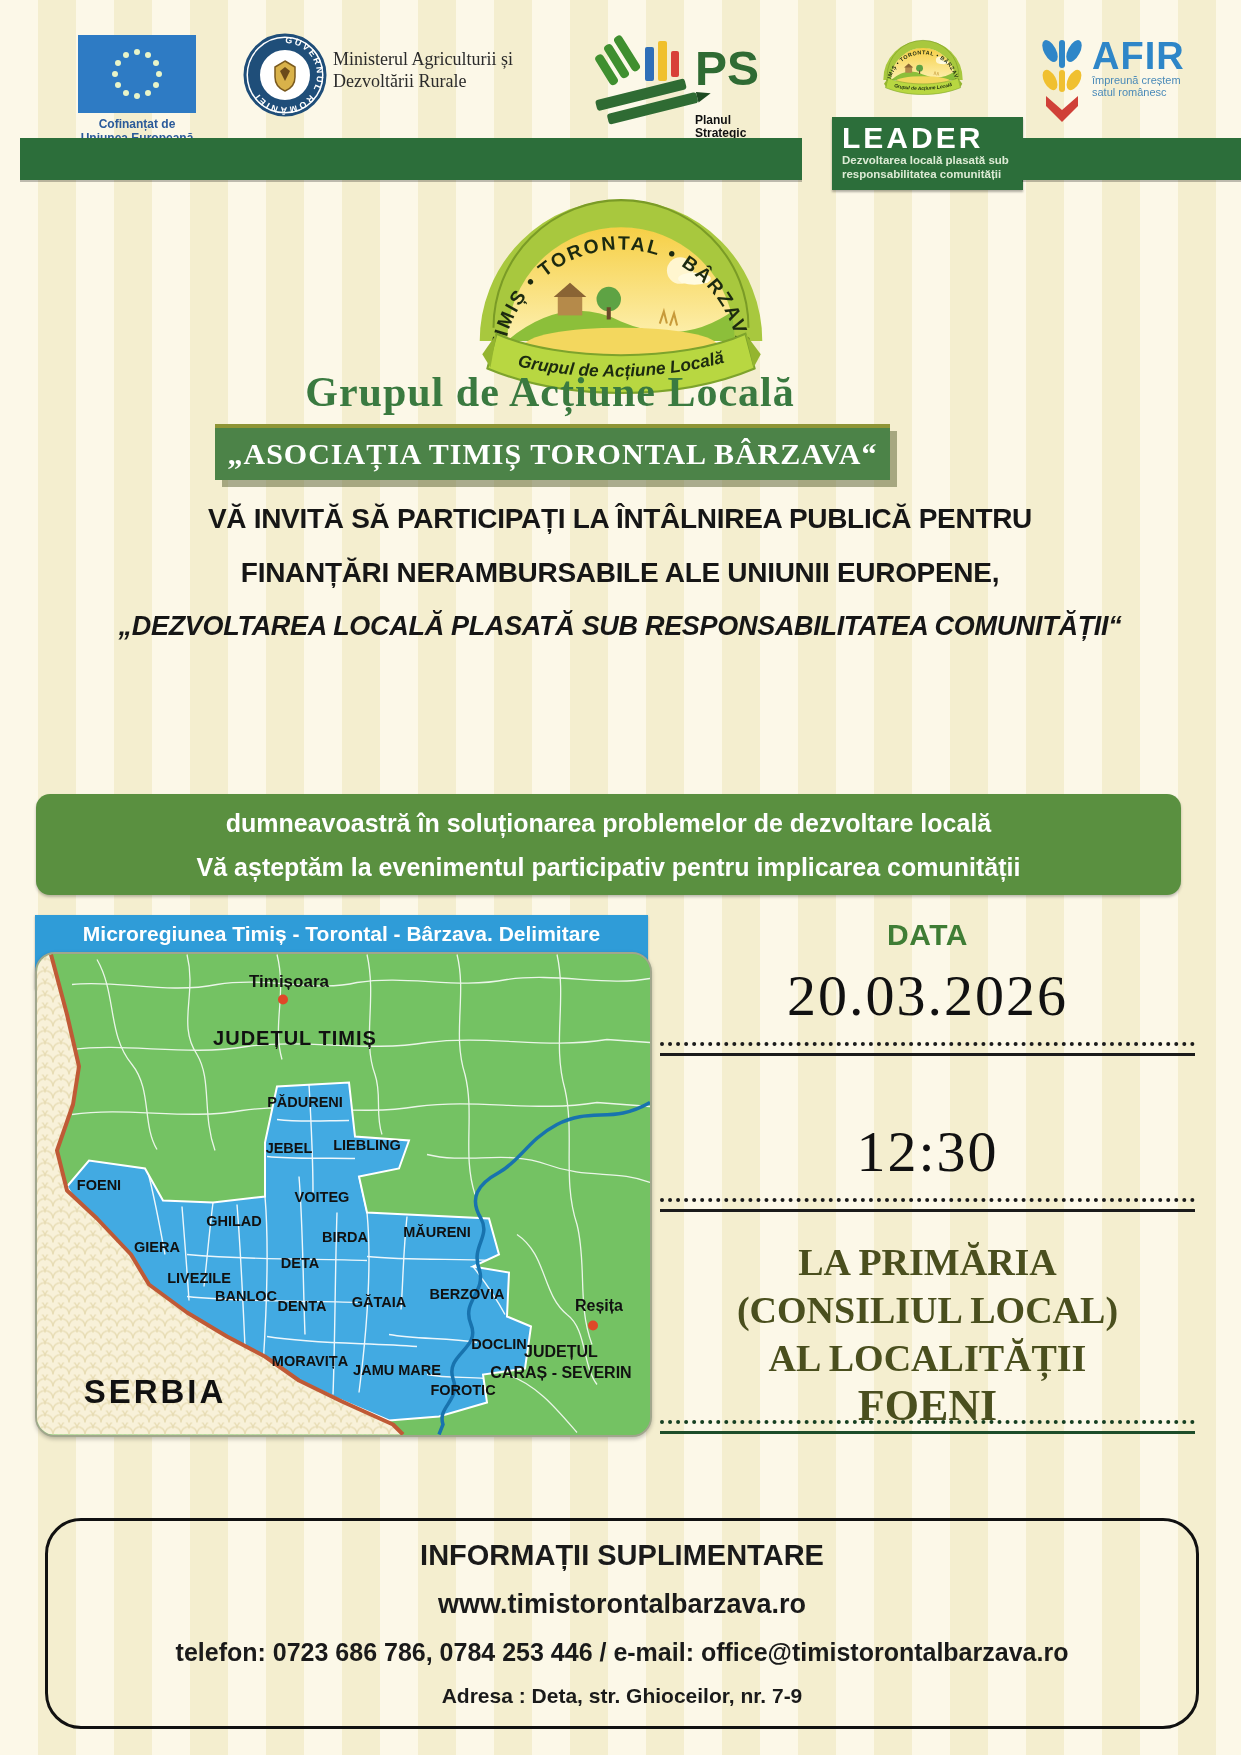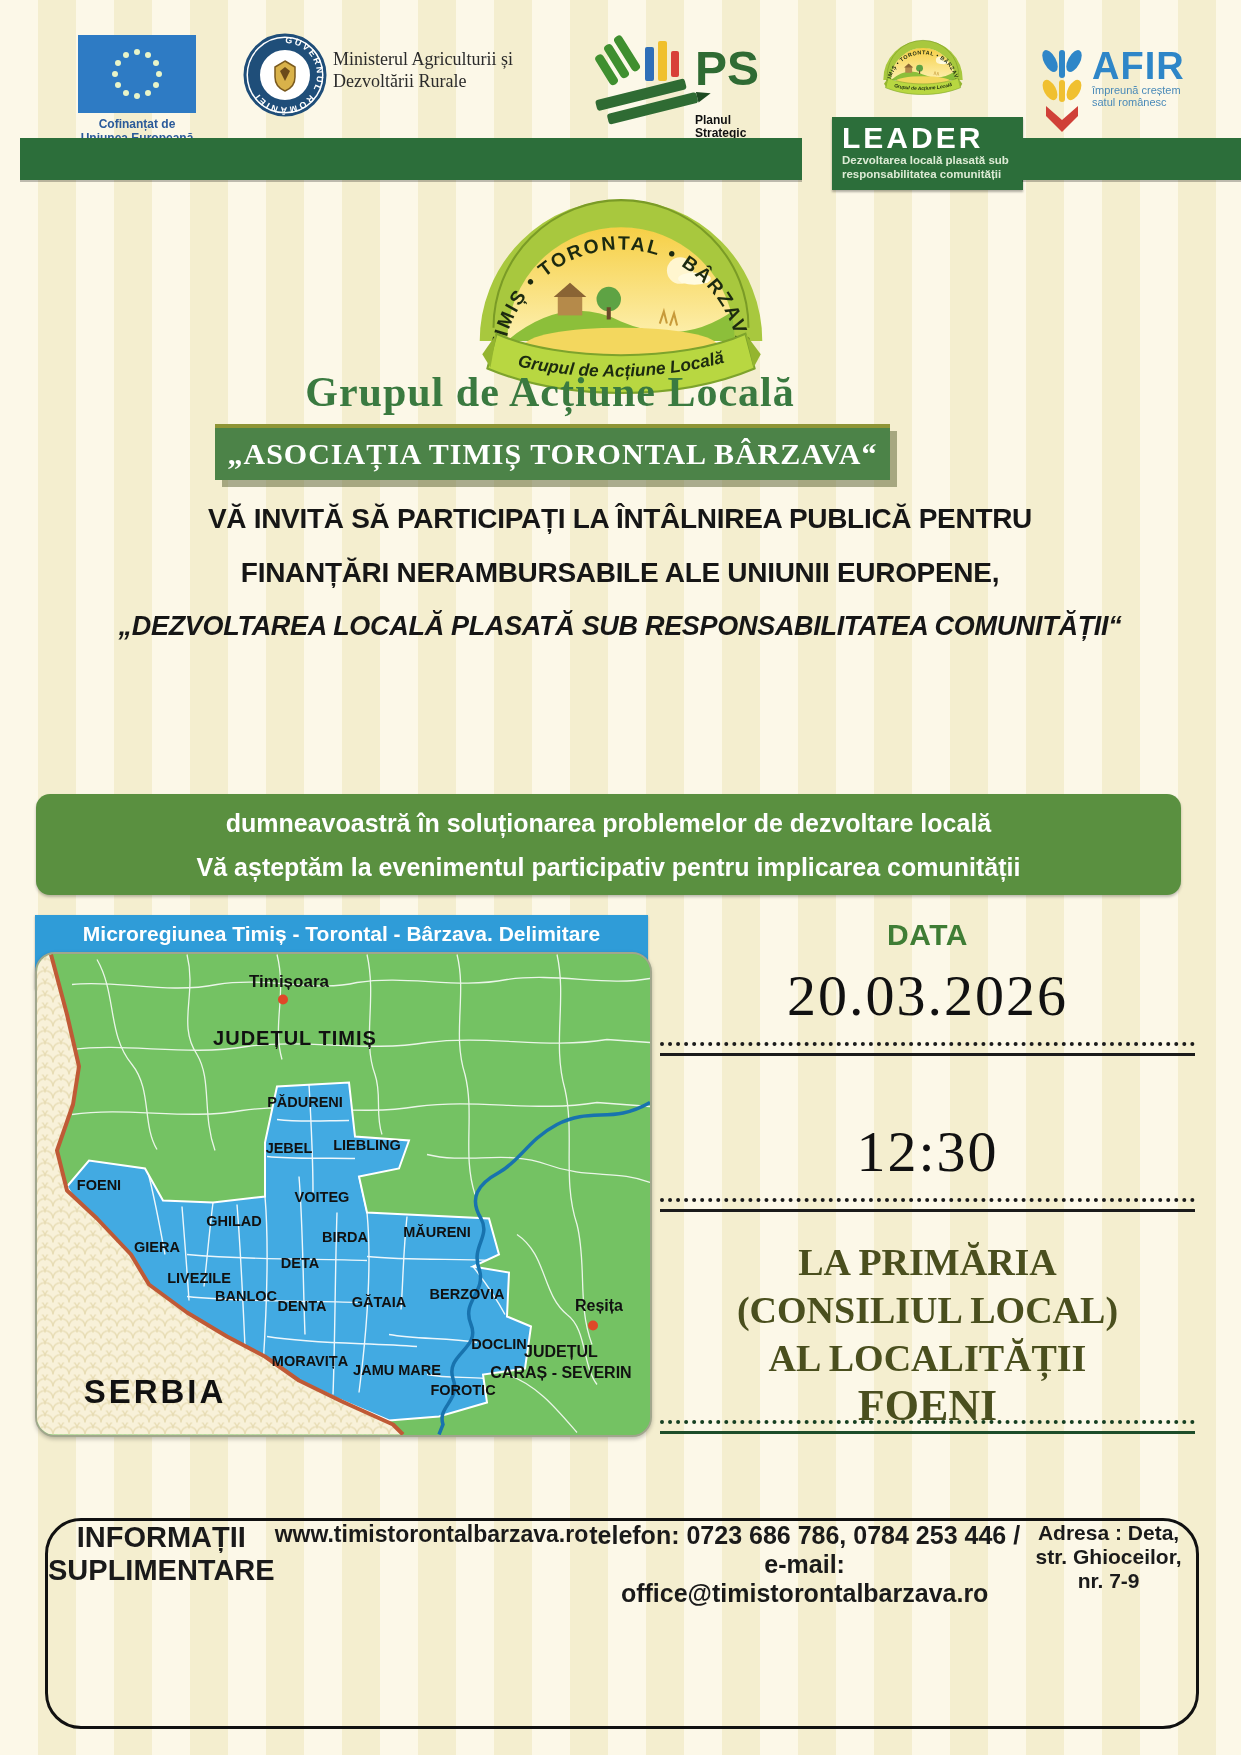--- a/index.html
+++ b/index.html
@@ -37,21 +37,21 @@
   .map-bar{background:#2f9cd8;color:#fff;font-weight:bold;font-size:21px;line-height:37px;text-align:center;box-shadow:0 1px 2px rgba(0,0,0,.3);}
   .map-frame{border-radius:20px;overflow:hidden;border:2px solid #a0a68c;box-shadow:0 2px 4px rgba(0,0,0,.25);background:#74c263;}
   
   .lbl-green{color:#3f7d35;font-weight:bold;font-size:30px;letter-spacing:.5px;}
   .big-serif{font-family:"Liberation Serif",serif;font-size:58px;color:#111;letter-spacing:2px;}
   .sep{height:7px;border-top:4px dotted #1b1b1b;border-bottom:3px solid #1b1b1b;}
   .sep.green{border-top-color:#163f22;border-bottom-color:#1d4d2a;}
   .loc{font-family:"Liberation Serif",serif;font-weight:bold;color:#4a4f1e;font-size:38px;line-height:48px;text-align:center;}
   .loc-big{font-size:44px;}
   
-  .info-box{border:3px solid #111;border-radius:36px;display:flex;flex-direction:row;justify-content:space-evenly;}
+  .info-box{border:3px solid #111;border-radius:36px;display:flex;flex-direction:column;justify-content:space-evenly;}
   .info-line{font-weight:bold;text-align:center;}
 </style>
 </head>
 <body>
 
 <div class="poster">
 
   <svg width="0" height="0" style="position:absolute" aria-hidden="true">
     <defs>
       <linearGradient id="sky" x1="0" y1="0" x2="0" y2="1">
@@ -150,21 +150,21 @@
       <div>2023-2027</div>
     </div>
   </div>
 
   <div class="abs" style="left:880px;top:38px;">
     <svg width="86" height="58" viewBox="0 0 300 200">
         <use href="#gal-logo"></use>
       </svg>
   </div>
 
-  <div class="abs" style="left:1040px;top:38px;width:185px;display:flex;gap:8px;margin-top:10px;">
+  <div class="abs" style="left:1040px;top:38px;width:185px;display:flex;gap:8px;">
     <svg width="44" height="86" viewBox="0 0 44 86">
       <g fill="#2e86c8">
         <rect x="19" y="2" width="6" height="28" rx="3"></rect>
         <ellipse cx="10" cy="13" rx="6" ry="12" transform="rotate(-28 10 13)"></ellipse>
         <ellipse cx="34" cy="13" rx="6" ry="12" transform="rotate(28 34 13)"></ellipse>
       </g>
       <g fill="#f0c030">
         <rect x="19" y="32" width="6" height="22" rx="3"></rect>
         <ellipse cx="10" cy="42" rx="6" ry="11" transform="rotate(-28 10 42)"></ellipse>
         <ellipse cx="34" cy="42" rx="6" ry="11" transform="rotate(28 34 42)"></ellipse>
@@ -319,18 +319,18 @@
   <div class="abs ctr" style="left:655px;top:1238px;width:545px;">
     <div class="loc">LA PRIMĂRIA</div>
     <div class="loc">(CONSILIUL LOCAL)</div>
     <div class="loc">AL LOCALITĂȚII</div>
     <div class="loc loc-big">FOENI</div>
   </div>
   <div class="abs sep green" style="left:660px;top:1420px;width:535px;"></div>
 
   <div class="abs info-box" style="left:45px;top:1518px;width:1148px;height:205px;">
     <div class="info-line" style="font-size:29px;">INFORMAȚII SUPLIMENTARE</div>
-    <div class="info-line" style="font-size:23px;">www.timistorontalbarzava.ro</div>
+    <div class="info-line" style="font-size:27px;">www.timistorontalbarzava.ro</div>
     <div class="info-line" style="font-size:25px;">telefon: 0723 686 786, 0784 253 446 / e-mail:  office@timistorontalbarzava.ro</div>
     <div class="info-line" style="font-size:21px;">Adresa : Deta, str. Ghioceilor, nr. 7-9</div>
   </div>
 
 </div>
 
 </body></html>

